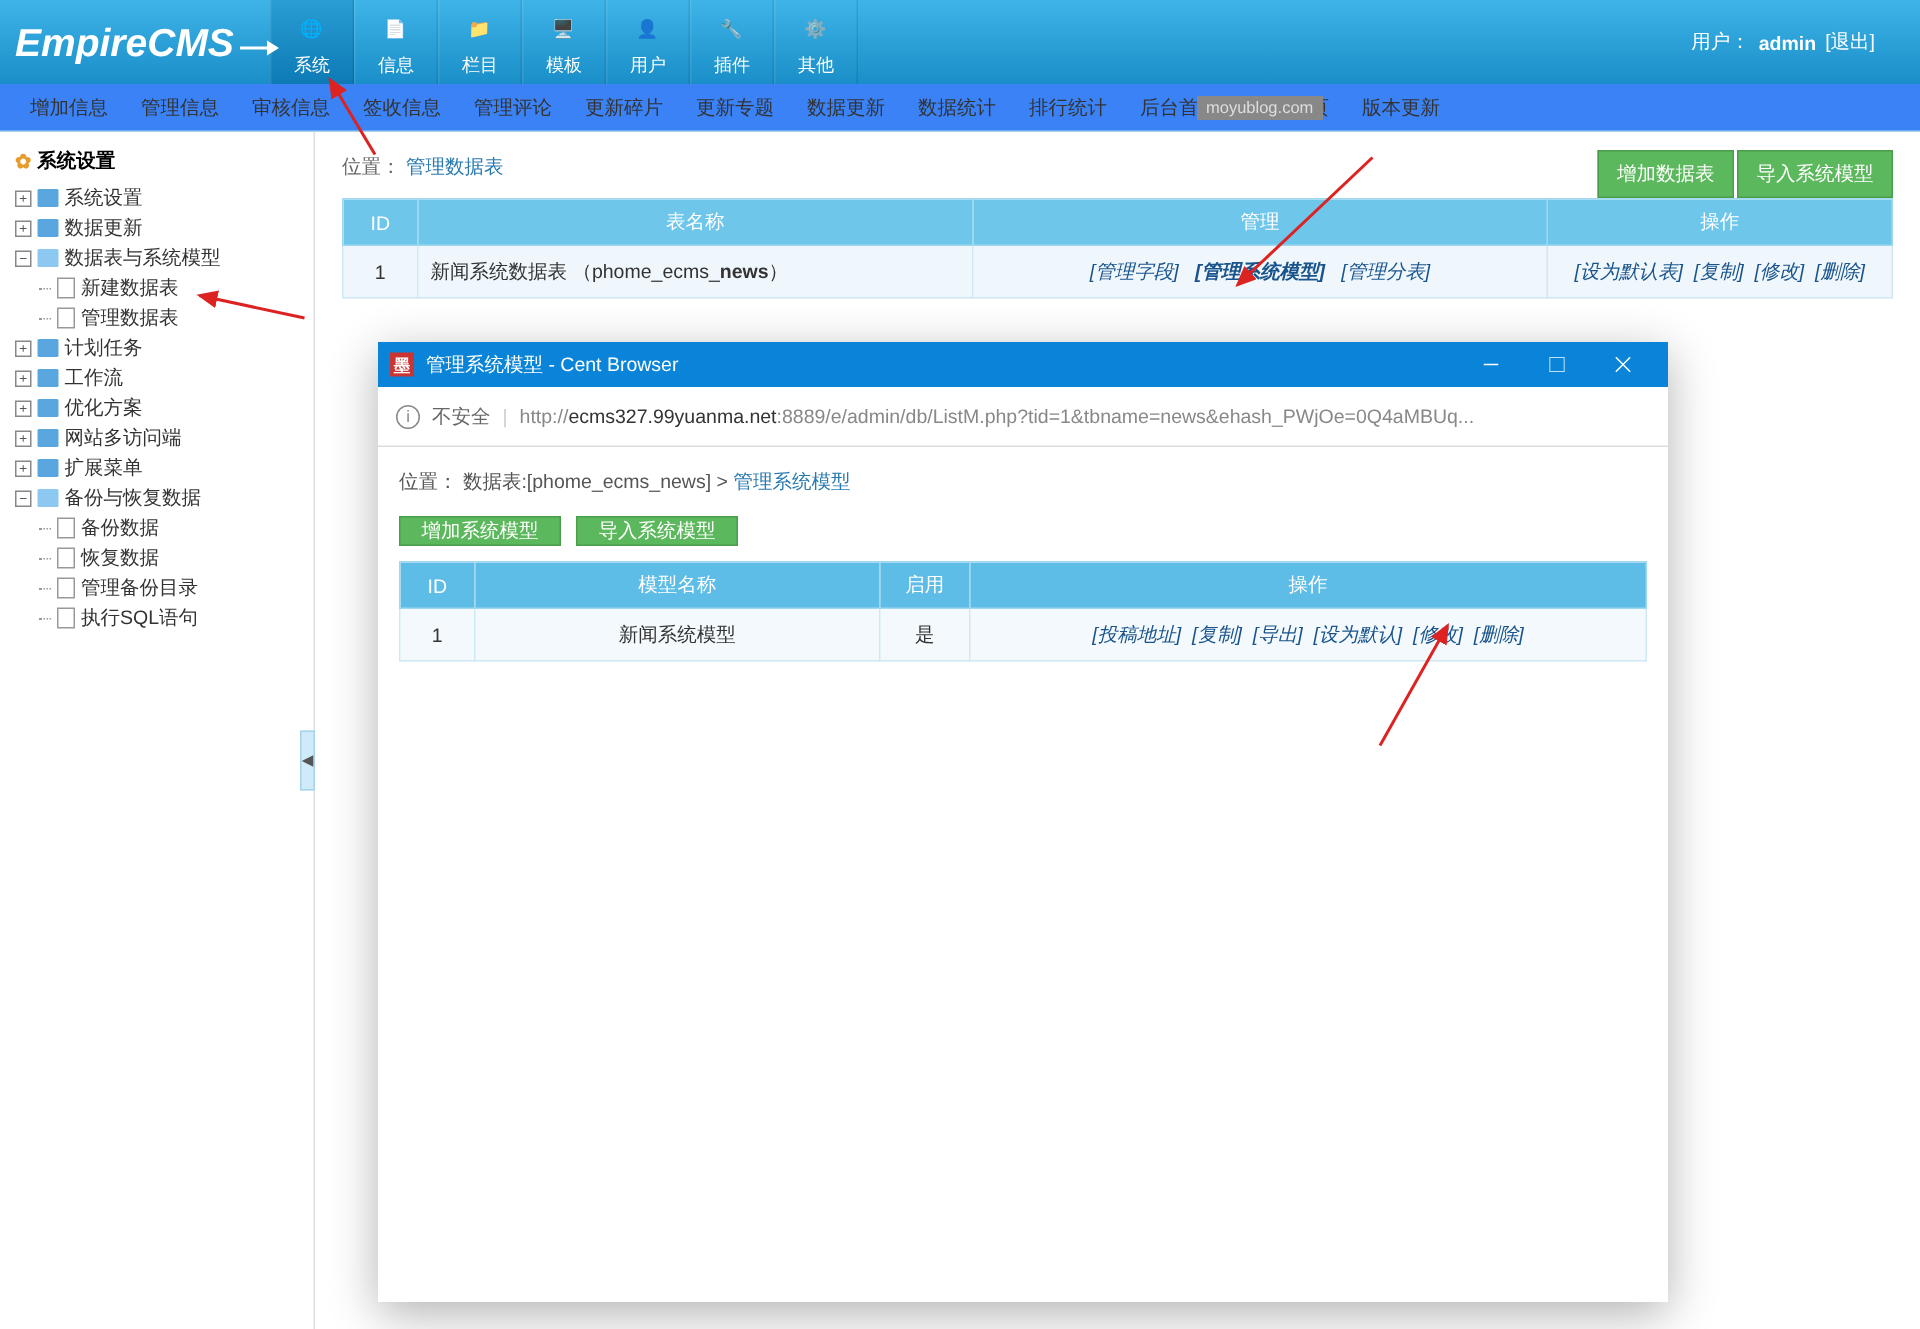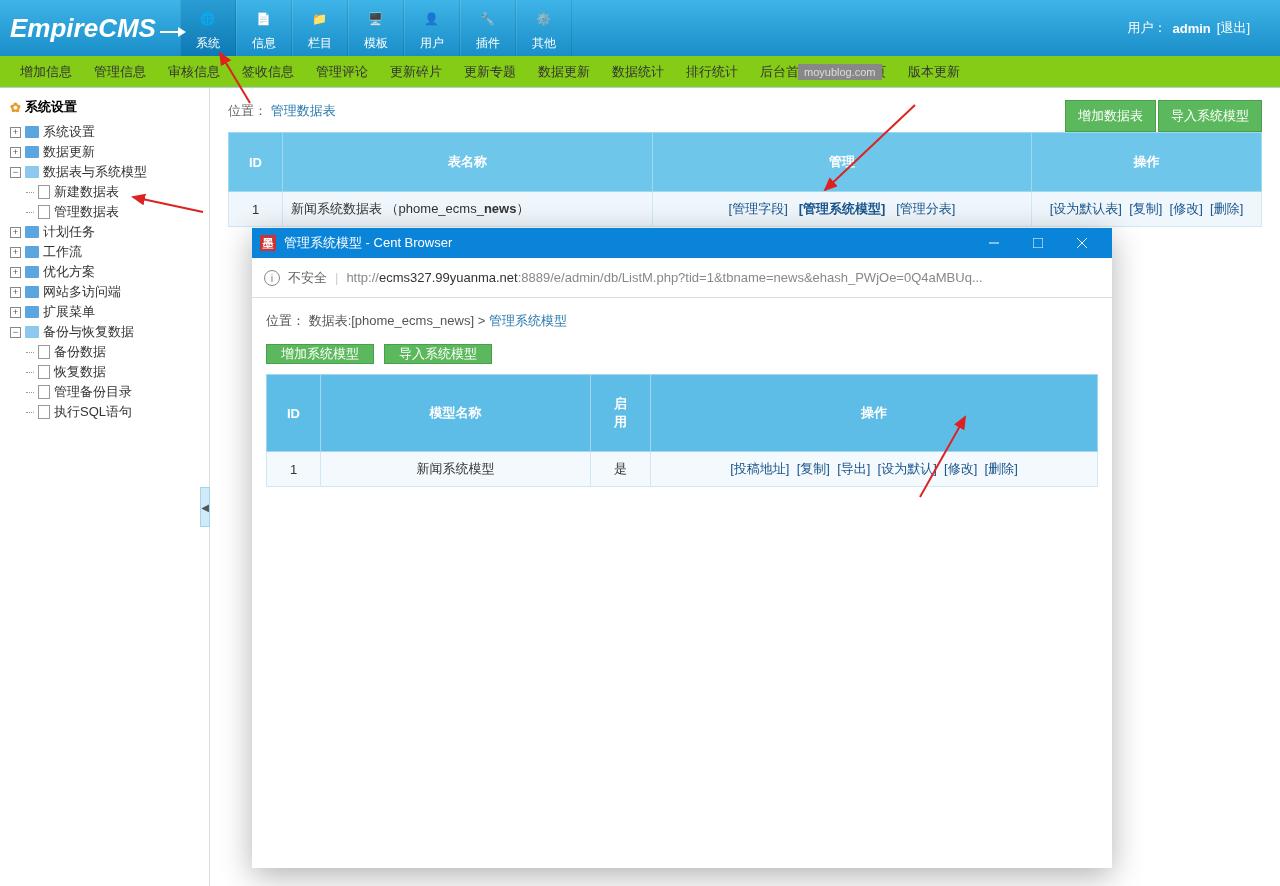--- a/index.html
+++ b/index.html
@@ -11,21 +11,21 @@
 .logo-arrow::after { content: ""; position: absolute; right: -6px; top: -4px; border-left: 8px solid #fff; border-top: 5px solid transparent; border-bottom: 5px solid transparent; }
 .top-menu { display: flex; }
 .top-menu-item { width: 56px; display: flex; flex-direction: column; align-items: center; justify-content: center; cursor: pointer; border-left: 1px solid rgba(255,255,255,0.1); border-right: 1px solid rgba(0,0,0,0.1); }
 .top-menu-item.active { background: linear-gradient(#2a9dd4, #0d7ab5); }
 .top-menu-item .icon { width: 28px; height: 28px; display: flex; align-items: center; justify-content: center; }
 .top-menu-item .label { font-size: 12px; margin-top: 2px; }
 .user-info { margin-left: auto; display: flex; align-items: center; padding-right: 30px; font-size: 13px; gap: 6px; }
 .user-info .uname { font-weight: bold; }
 .user-info .logout { cursor: pointer; text-align: right; }
 
-.submenu { height: 32px; background: #84cc16; display: flex; align-items: center; padding-left: 20px; gap: 22px; border-bottom: 1px solid #a7d3ea; }
+.submenu { height: 32px; background: #3b82f6; display: flex; align-items: center; padding-left: 20px; gap: 22px; border-bottom: 1px solid #a7d3ea; }
 .submenu-item { color: #333; font-size: 13px; cursor: pointer; }
 .watermark { position: absolute; background: #888; color: #ddd; font-size: 11px; padding: 2px 6px; }
 
 .main { display: flex; height: calc(886px - 88px); }
 .sidebar { width: 210px; background: #fff; border-right: 1px solid #ddd; padding: 8px; font-size: 13px; position: relative; }
 .collapse-handle { position: absolute; right: -1px; top: 50%; width: 10px; height: 40px; background: #cfeaf8; border: 1px solid #a7d3ea; display: flex; align-items: center; justify-content: center; cursor: pointer; font-size: 10px; color: #555; }
 .tree-title { font-weight: bold; padding: 2px 0 6px 2px; display: flex; align-items: center; gap: 4px; }
 .tree-title .gear { color: #e89a2a; }
 .tree-node { padding: 1px 0 1px 2px; display: flex; align-items: center; gap: 2px; color: #333; cursor: pointer; }
 .tree-node .toggle { width: 11px; height: 11px; border: 1px solid #888; display: inline-flex; align-items: center; justify-content: center; font-size: 9px; color: #555; background: #fff; line-height: 1; }
@@ -36,24 +36,24 @@
 .tree-children .tree-node { padding-left: 10px; position: relative; }
 .tree-children .tree-node::before { content: ""; position: absolute; left: 0; top: 50%; width: 8px; height: 1px; border-top: 1px dotted #999; }
 
 .content { flex: 1; padding: 14px 18px; background: #fff; overflow: hidden; }
 .crumb { font-size: 13px; color: #666; margin-bottom: 8px; }
 .crumb a { color: #2a7ab0; text-decoration: none; }
 .big-btns { float: right; margin-top: -28px; display: flex; gap: 2px; }
 .big-btn { background: #5cb85c; color: #fff; border: 1px solid #4a9e4a; padding: 6px 12px; font-size: 13px; cursor: pointer; }
 
 .table { width: 100%; border-collapse: collapse; margin-top: 8px; }
-.table th { background: #6ec6ea; color: #fff; font-weight: bold; padding: 20px; border: 1px solid #a0d8ef; text-align: center; font-size: 13px; }
+.table th { background: #6ec6ea; color: #fff; font-weight: normal; padding: 6px; border: 1px solid #a0d8ef; text-align: center; font-size: 13px; }
 .table td { padding: 8px; border: 1px solid #cfe8f5; background: #eff7fc; font-size: 13px; color: #333; }
 .table td.center { text-align: center; }
-.table td .link { color: #1a548c; cursor: pointer; }
+.table td .link { color: #1a548c; cursor: pointer; font-style: italic; }
 .table td .link b { font-weight: bold; }
 
 .popup { position: absolute; left: 252px; top: 228px; width: 860px; height: 640px; background: #fff; box-shadow: 0 8px 30px rgba(0,0,0,0.3); display: flex; flex-direction: column; }
 .popup-title { height: 30px; background: #0a84d8; color: #fff; display: flex; align-items: center; padding: 0 8px; font-size: 13px; }
 .popup-title .favicon { width: 16px; height: 16px; background: #c33; margin-right: 8px; display: flex; align-items: center; justify-content: center; font-size: 11px; font-weight: bold; }
 .popup-title .win-btns { margin-left: auto; display: flex; gap: 0; }
 .popup-title .win-btn { width: 44px; height: 30px; display: flex; align-items: center; justify-content: center; cursor: pointer; margin-top: -6px; margin-bottom: -6px; }
 .popup-url { height: 40px; background: #fff; border-bottom: 1px solid #ddd; display: flex; align-items: center; padding: 0 12px; gap: 8px; font-size: 13px; color: #555; }
 .popup-url .info-icon { width: 16px; height: 16px; border: 1.5px solid #888; border-radius: 50%; display: flex; align-items: center; justify-content: center; font-size: 11px; color: #888; }
 .popup-url .insecure { color: #666; }

